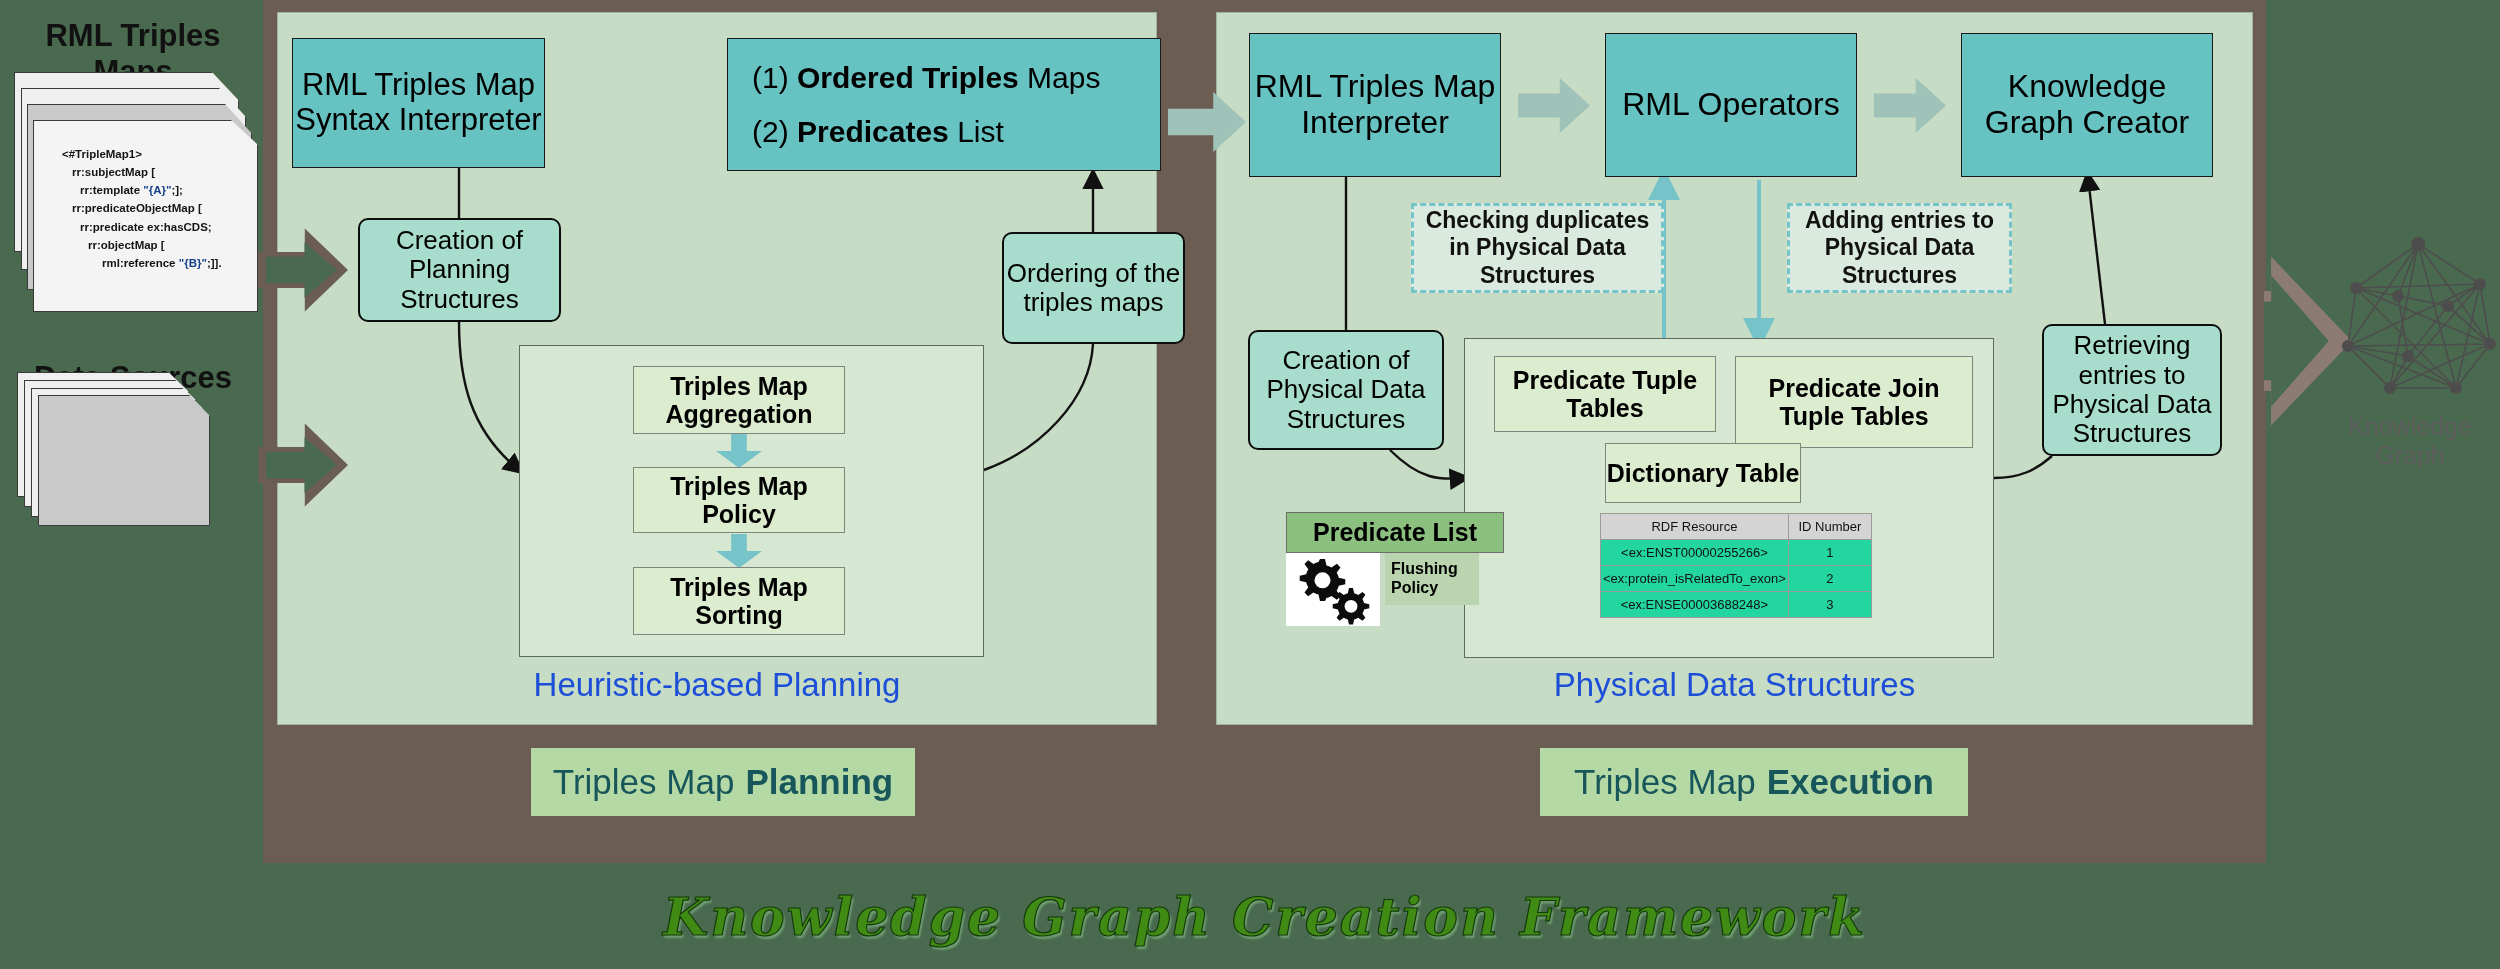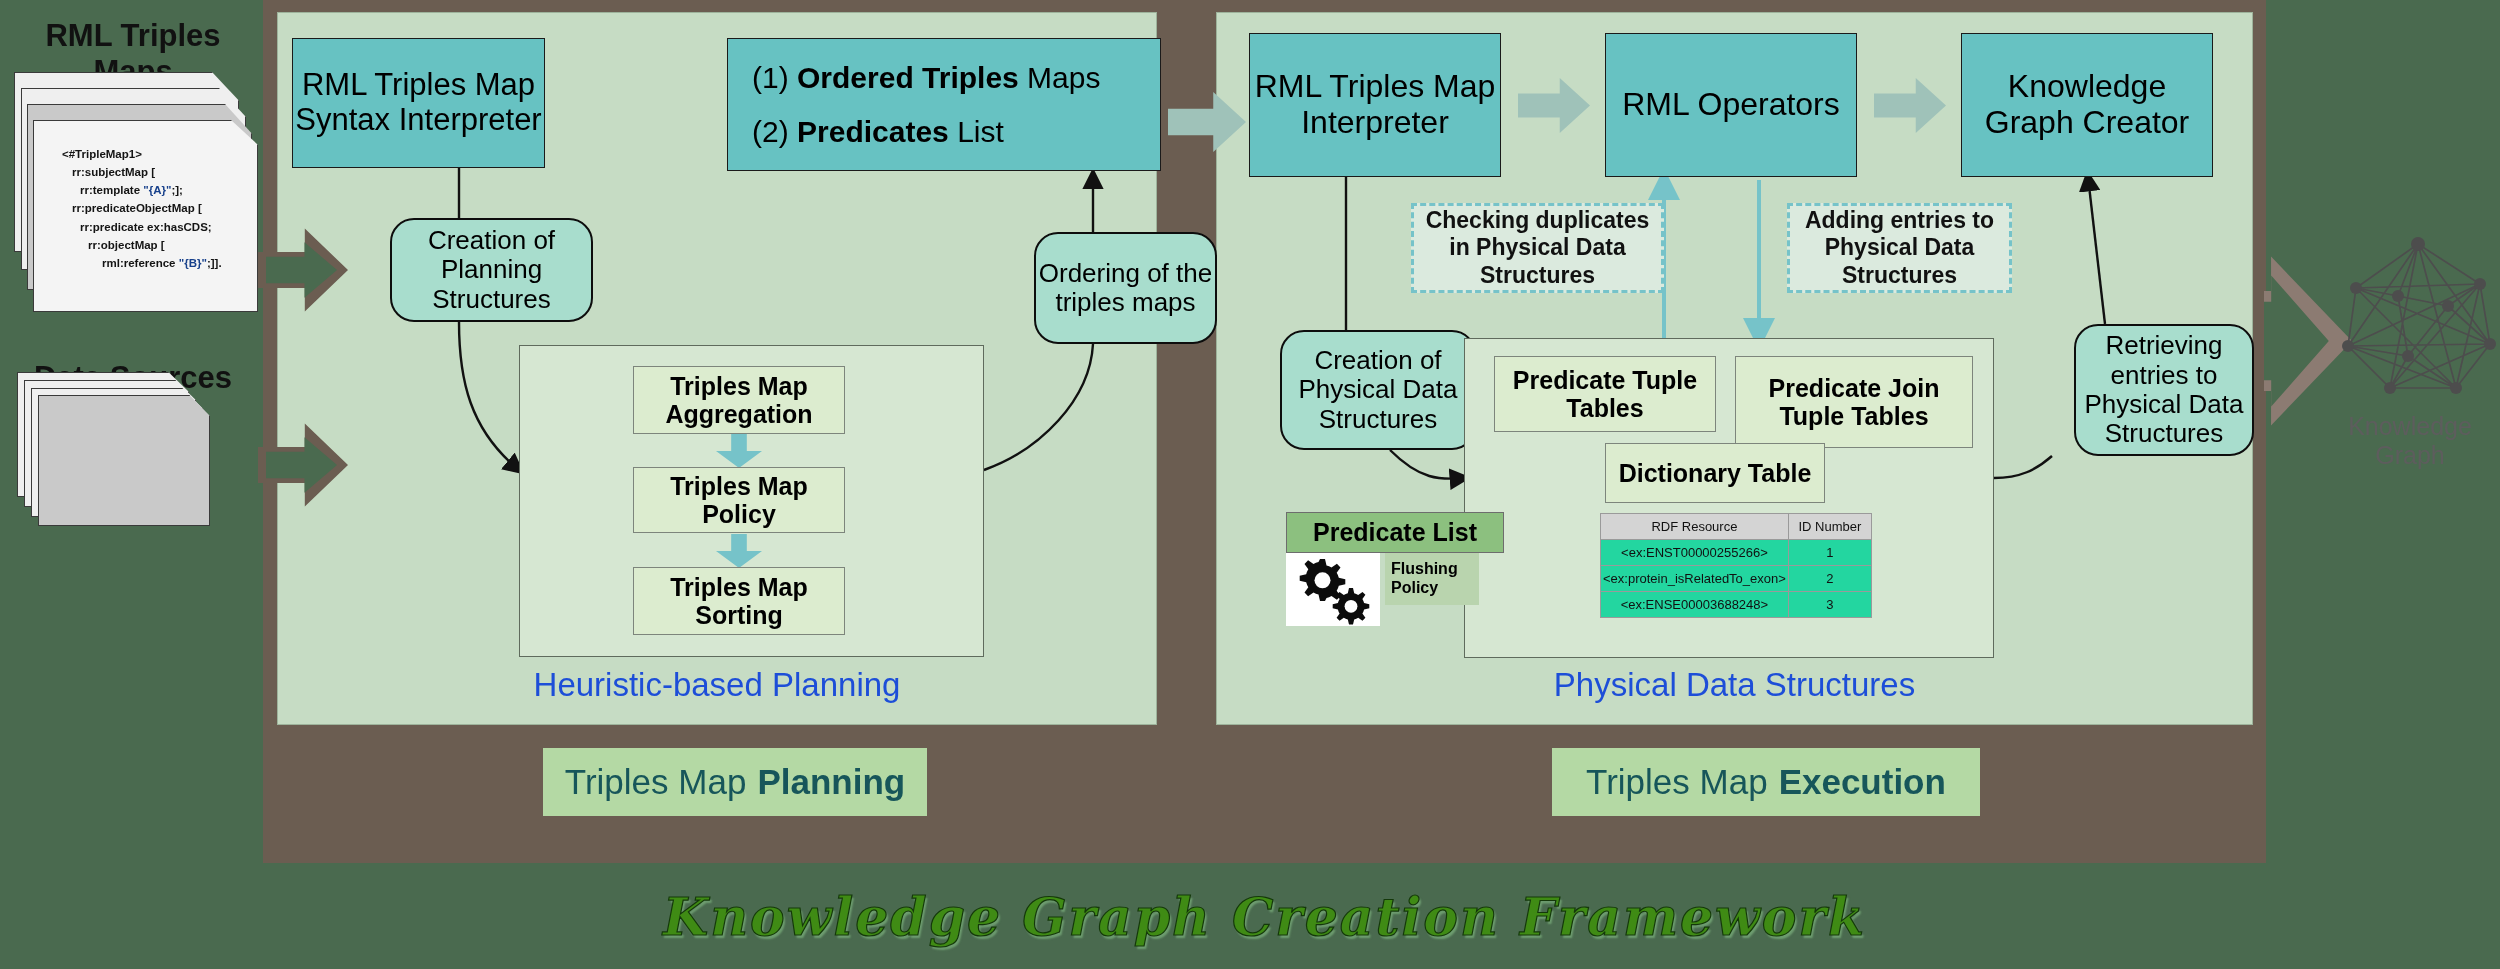--- a/index.html
+++ b/index.html
@@ -55,23 +55,23 @@
   }
   #ordered-output-box div{white-space:nowrap;}
   .ob{font-weight:bold;}
 
   #rml-map-interpreter{left:1249px;top:33px;width:252px;height:144px;font-size:32px;}
   #rml-operators{left:1605px;top:33px;width:252px;height:144px;font-size:32px;}
   #kg-creator{left:1961px;top:33px;width:252px;height:144px;font-size:32px;}
 
   
   .callout{
-    background:#a8ddcd;border:2px solid #0d0d0d;border-radius:24px;
+    background:#a8ddcd;border:2px solid #0d0d0d;border-radius:10px;
     display:flex;align-items:center;justify-content:center;text-align:center;
-    font-size:26px;line-height:1.13;color:#000;margin-left:32px;
+    font-size:26px;line-height:1.13;color:#000;
   }
   #creation-planning-structures{left:358px;top:218px;width:203px;height:104px;}
   #ordering-triples-maps{left:1002px;top:232px;width:183px;height:112px;}
   #creation-physical-structures{left:1248px;top:330px;width:196px;height:120px;}
   #retrieving-entries{left:2042px;top:324px;width:180px;height:132px;}
 
   
   #heuristic-container{
     left:519px;top:345px;width:465px;height:312px;
     background:#d6e7d2;border:1.6px solid #5f6b5d;
@@ -93,21 +93,21 @@
   #arrow-agg-overlap{left:716px;top:434px;}
   #arrow-overlap-sort{left:716px;top:534px;}
 
   
   #pds-container{
     left:1464px;top:338px;width:530px;height:320px;
     background:#d6e7d2;border:1.6px solid #5f6b5d;
   }
   #predicate-tuple-tables{left:1494px;top:356px;width:222px;height:76px;}
   #predicate-join-tuple-tables{left:1735px;top:356px;width:238px;height:92px;}
-  #dictionary-table{left:1605px;top:443px;width:220px;height:60px;}
+  #dictionary-table{left:1605px;top:443px;width:196px;height:60px;}
 
   
   #rdf-table{
     left:1600px;top:513px;width:272px;
     border-collapse:collapse;font-size:13px;background:#fff;
     border:1px solid #9a9a9a;
   }
   #rdf-table th{
     background:#d4d4d4;border:1px solid #9a9a9a;
     font-weight:normal;padding:5px 2px;color:#111;
@@ -199,21 +199,21 @@
   #kg-glyph{left:2338px;top:236px;width:160px;height:160px;}
   #label-knowledge-graph{
     left:2320px;top:412px;width:180px;text-align:center;
     font-size:25px;color:#5d5d5d;line-height:1.15;
   }
 
   
   .stage-pill{
     background:#b4d9a4;
     display:flex;align-items:center;justify-content:center;
-    font-size:35px;color:#17565a;margin-left:12px;
+    font-size:35px;color:#17565a;
   }
   #pill-planning{left:531px;top:748px;width:384px;height:68px;}
   #pill-execution{left:1540px;top:748px;width:428px;height:68px;}
   .pill-bold{font-weight:bold;margin-left:11px;}
 
   svg.overlay{position:absolute;left:0;top:0;width:2500px;height:969px;pointer-events:none;}
 </style>
 </head>
 <body>
 

